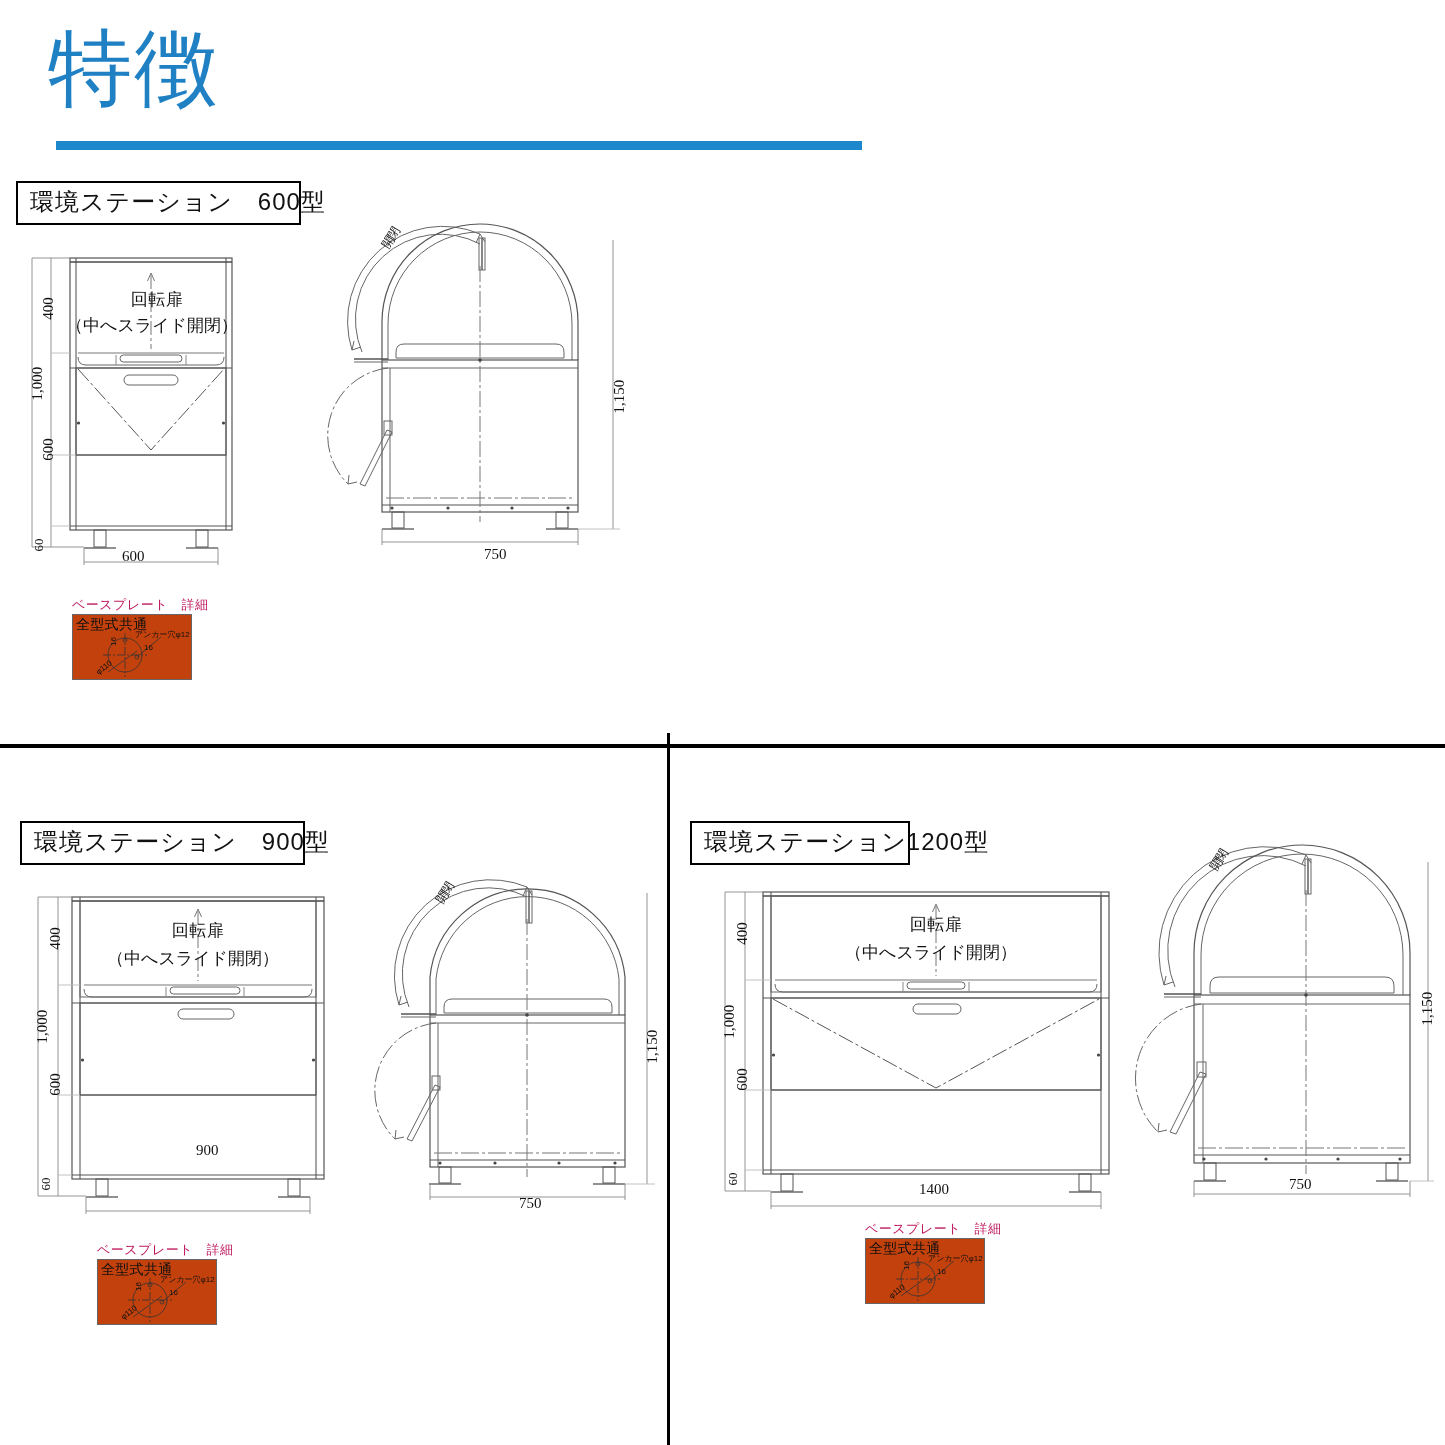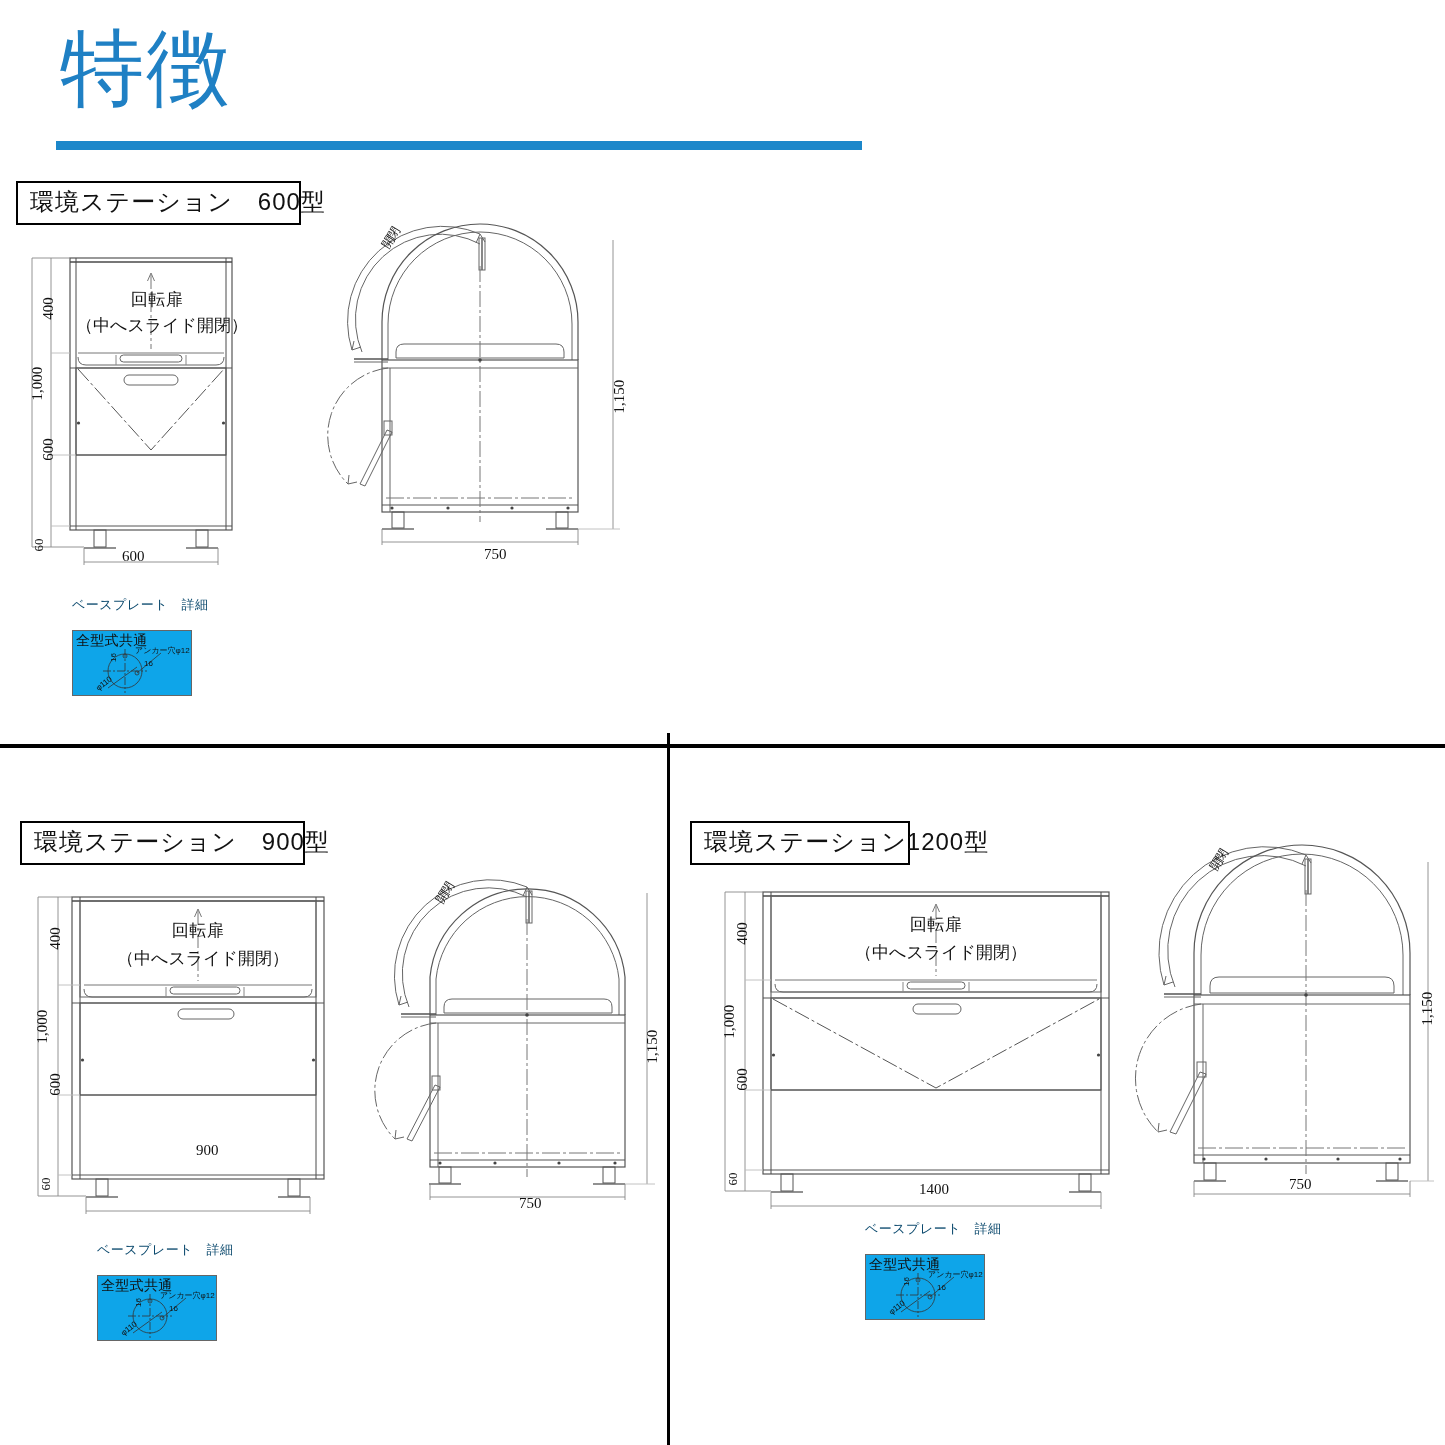--- a/index.html
+++ b/index.html
@@ -11,21 +11,21 @@
     width: 1445px;
     height: 1445px;
     position: relative;
     font-family: "Liberation Sans", "DejaVu Sans", sans-serif;
     overflow: hidden;
   }
 
   
   #page-title {
     position: absolute;
-    left: 60px;
+    left: 48px;
     top: 26px;
     font-size: 84px;
     line-height: 1.0;
     font-weight: 500;
     color: #1F80C4;
     letter-spacing: 2px;
     white-space: nowrap;
   }
   #title-rule {
     position: absolute;
@@ -72,28 +72,28 @@
   
   .dwg {
     position: absolute;
   }
   .dwg svg { display: block; overflow: visible; }
 
   
   .bp-block { position: absolute; }
   .bp-title {
     font-size: 13px;
-    color: #0c4a6e;
-    white-space: pre;
-    margin-bottom: 16px;
+    color: #be185d;
+    white-space: pre;
+    margin-bottom: 0;
     letter-spacing: 0.5px;
   }
   .bp-frame {
     border: 1px solid #666;
-    background: #0ea5e9;
+    background: #c2410c;
     position: relative;
     box-sizing: border-box;
     padding-left: 24px;
   }
   .bp-common {
     position: absolute;
     left: 3px;
     top: 1px;
     font-size: 14px;
     color: #111;
@@ -112,21 +112,21 @@
     position: absolute;
     color: #111;
     white-space: pre;
     font-family: "Liberation Sans", "DejaVu Sans", sans-serif;
   }
   .lbl-door {
     font-size: 17px;
     text-align: center;
     letter-spacing: 0.5px;
   }
-  .lbl-door2 { font-size: 17px; text-align: right; }
+  .lbl-door2 { font-size: 17px; text-align: left; }
   .dim {
     position: absolute;
     font-size: 15px;
     color: #111;
     white-space: pre;
     font-family: "Liberation Serif", "DejaVu Serif", serif;
   }
   .dim-v {
     transform-origin: 50% 50%;
     transform: rotate(-90deg);

